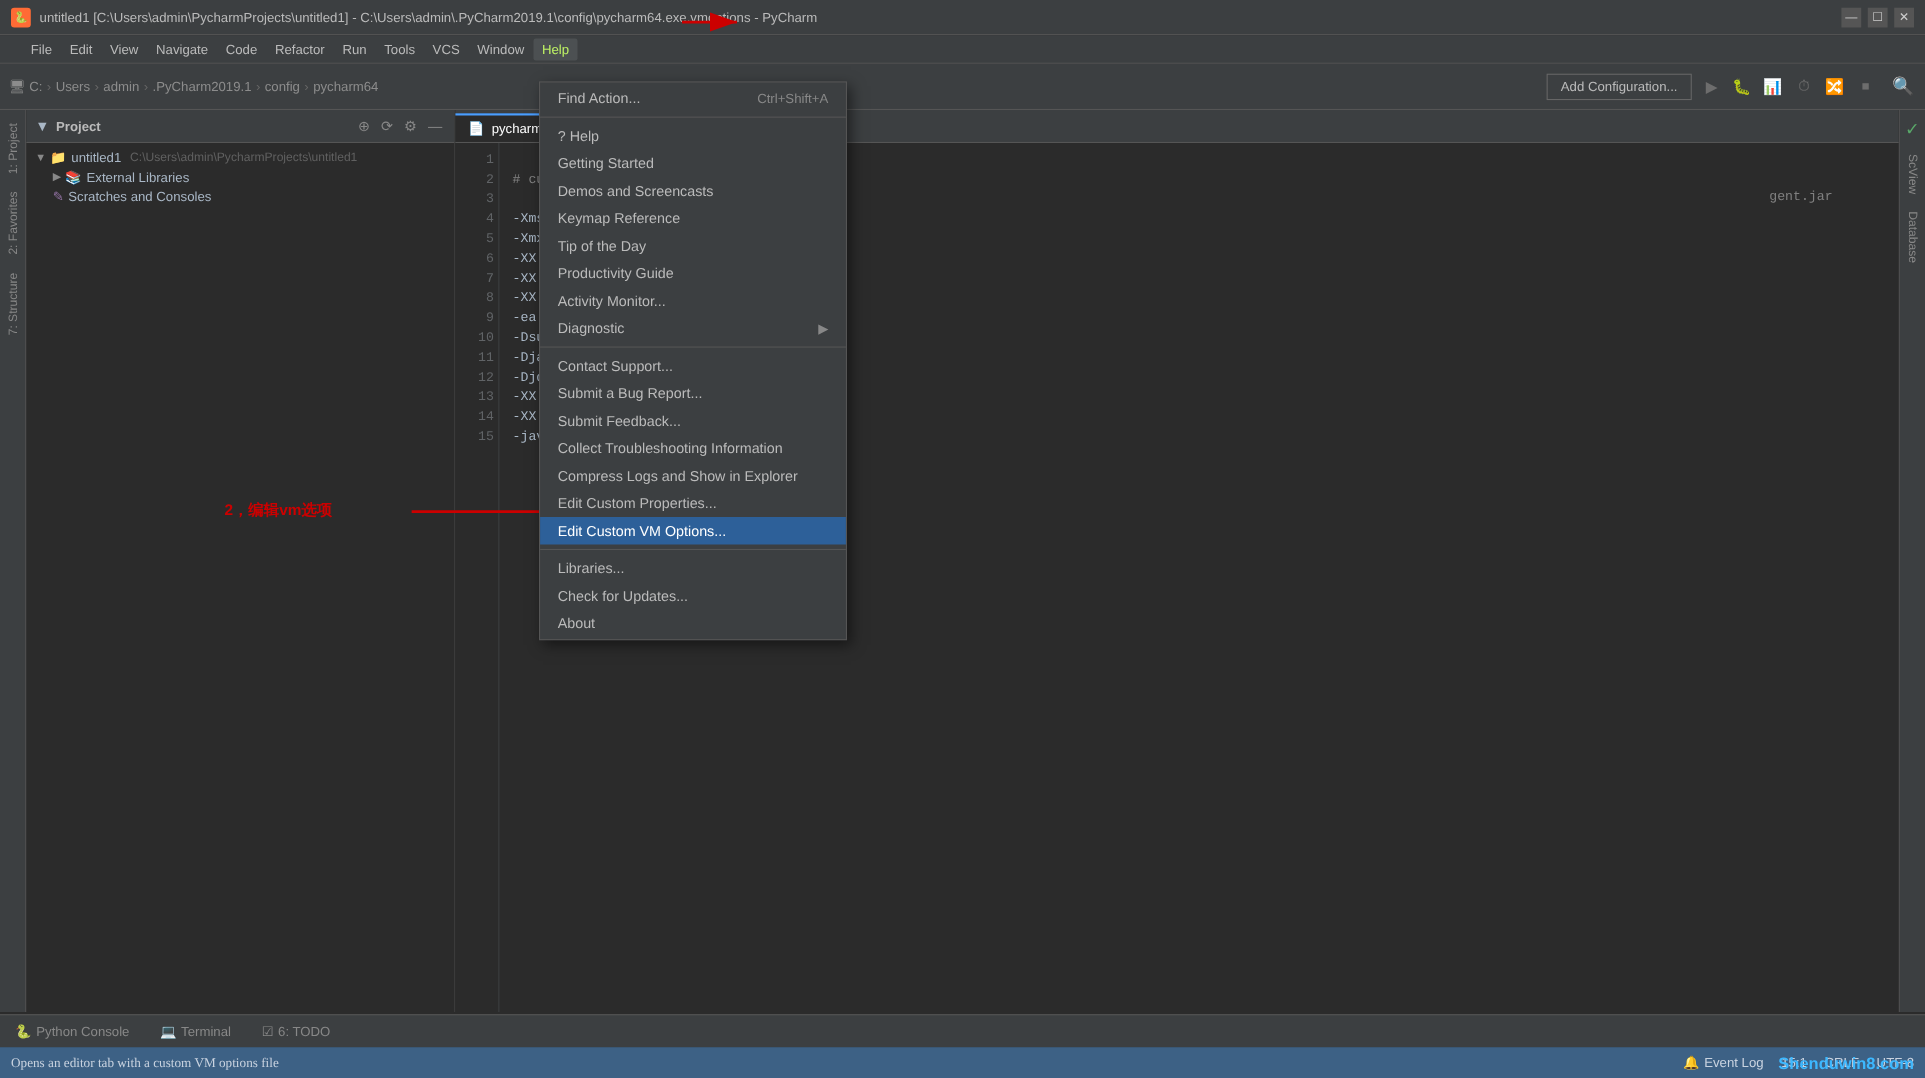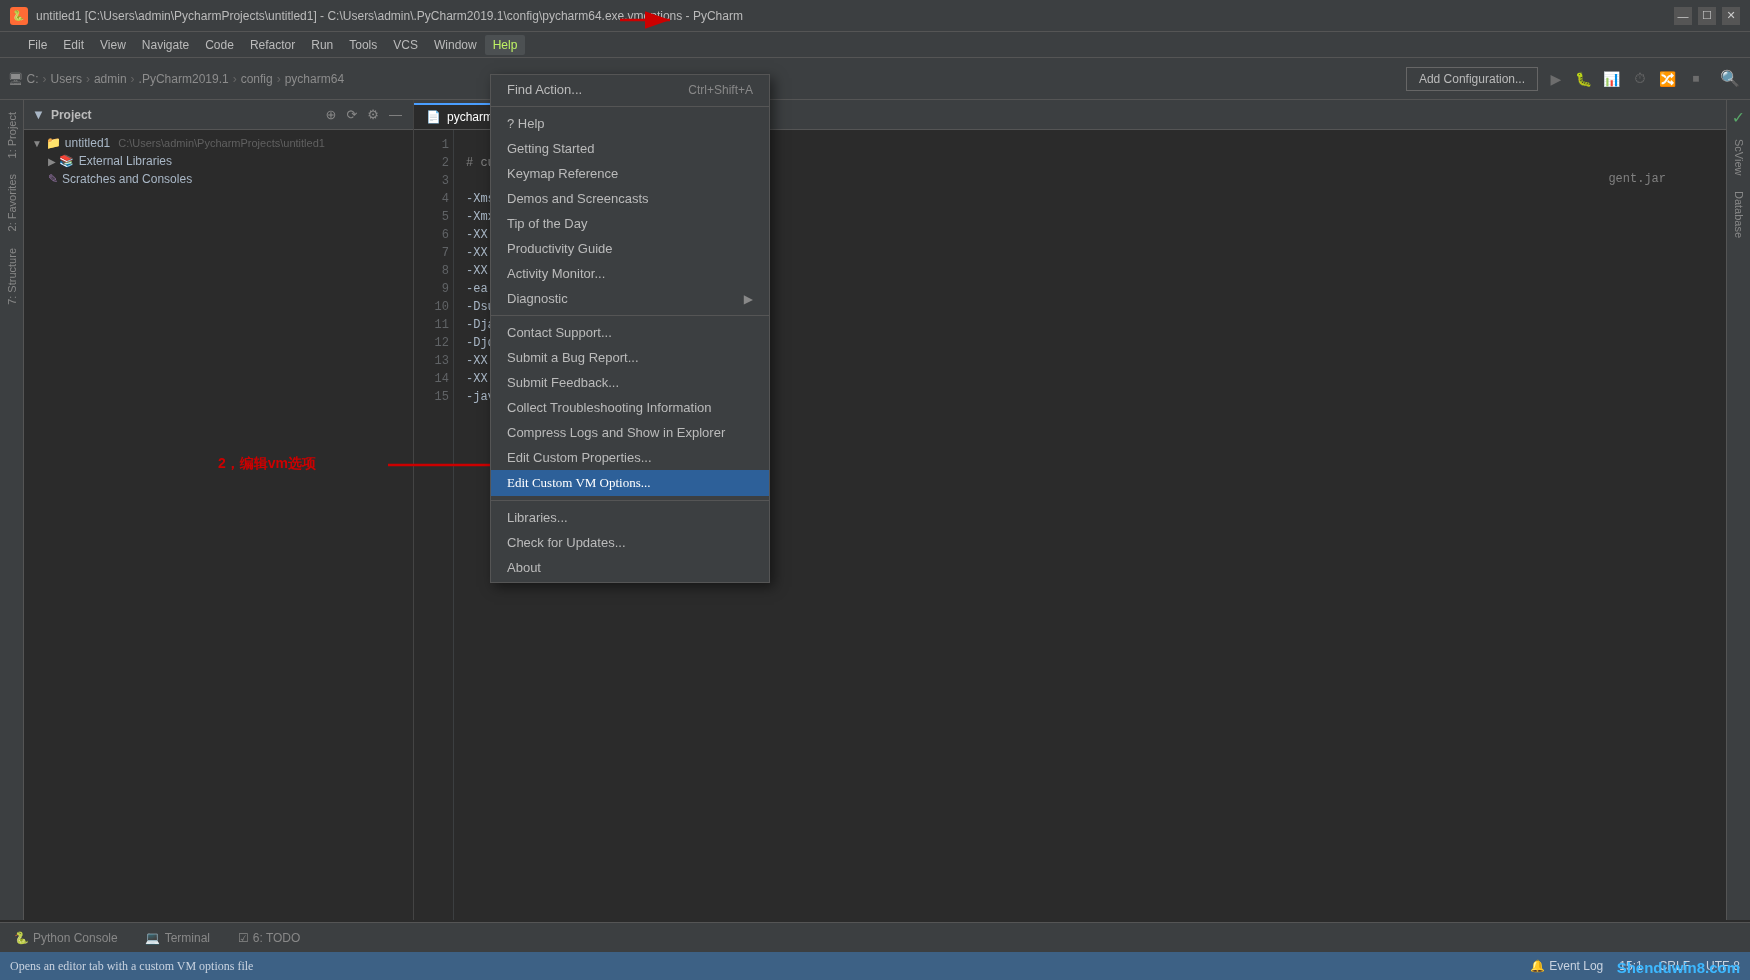--- a/index.html
+++ b/index.html
@@ -350,21 +350,20 @@
       align-items: center;
       justify-content: space-between;
       padding: 5px 16px;
       color: #bbbbbb;
       cursor: pointer;
       font-size: 13px;
     }
     .menu-entry.highlighted {
       background: #2d6099;
       color: #ffffff;
-      font-family: Liberation Serif, serif;
     }
     .menu-entry-shortcut {
       color: #888;
       font-size: 12px;
     }
     .menu-entry-arrow { color: #888; font-size: 12px; }
 
     
     #annotation-1 {
       position: absolute;
@@ -538,24 +537,24 @@
   </div>
   <div class="menu-divider"></div>
   <div class="menu-section">
     <div class="menu-entry">
       <span>? Help</span>
     </div>
     <div class="menu-entry">
       <span>Getting Started</span>
     </div>
     <div class="menu-entry">
+      <span>Demos and Screencasts</span>
+    </div>
+    <div class="menu-entry">
       <span>Keymap Reference</span>
-    </div>
-    <div class="menu-entry">
-      <span>Demos and Screencasts</span>
     </div>
     <div class="menu-entry">
       <span>Tip of the Day</span>
     </div>
     <div class="menu-entry">
       <span>Productivity Guide</span>
     </div>
     <div class="menu-entry">
       <span>Activity Monitor...</span>
     </div>
@@ -608,21 +607,21 @@
     <defs>
       <marker id="arrowhead1" markerWidth="10" markerHeight="7" refX="10" refY="3.5" orient="auto">
         <polygon points="0 0, 10 3.5, 0 7" fill="#cc0000"></polygon>
       </marker>
     </defs>
     <line x1="0" y1="20" x2="50" y2="20" stroke="#cc0000" stroke-width="2.5" marker-end="url(#arrowhead1)"></line>
   </svg>
   <span style="color:#cc0000;font-size:18px;font-weight:bold;position:absolute;top:-120px;left:290px;">1</span>
 </div>
 
-<div style="position:absolute;top:455px;left:218px;z-index:600;text-align:center;">
+<div style="position:absolute;top:455px;left:204px;z-index:600;text-align:center;">
   <span style="color:#cc0000;font-size:14px;font-weight:bold;">2，编辑vm选项</span>
   <svg width="200" height="40" style="position:absolute;top:-5px;left:170px;">
     <defs>
       <marker id="arrowhead2" markerWidth="10" markerHeight="7" refX="10" refY="3.5" orient="auto">
         <polygon points="0 0, 10 3.5, 0 7" fill="#cc0000"></polygon>
       </marker>
     </defs>
     <line x1="0" y1="15" x2="160" y2="15" stroke="#cc0000" stroke-width="2.5" marker-end="url(#arrowhead2)"></line>
   </svg>
 </div>

